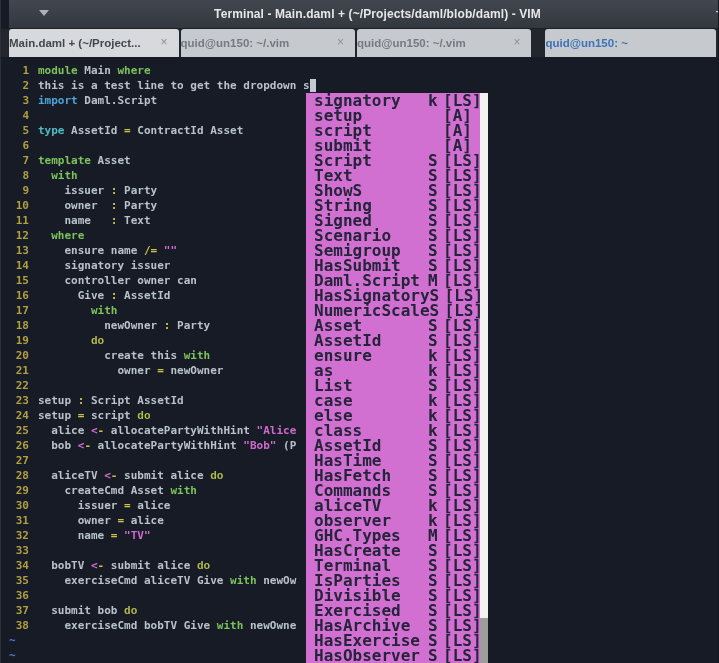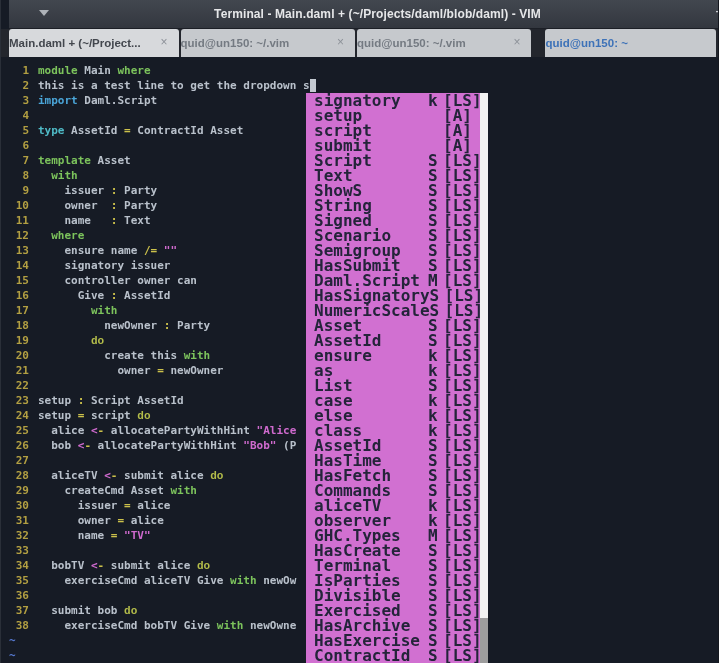--- a/index.html
+++ b/index.html
@@ -145,20 +145,20 @@
         <div class="popup-item"><span class="pi-name">aliceTV</span><span class="pi-kind">k</span><span class="pi-tag">[LS]</span></div>
         <div class="popup-item"><span class="pi-name">observer</span><span class="pi-kind">k</span><span class="pi-tag">[LS]</span></div>
         <div class="popup-item"><span class="pi-name">GHC.Types</span><span class="pi-kind">M</span><span class="pi-tag">[LS]</span></div>
         <div class="popup-item"><span class="pi-name">HasCreate</span><span class="pi-kind">S</span><span class="pi-tag">[LS]</span></div>
         <div class="popup-item"><span class="pi-name">Terminal</span><span class="pi-kind">S</span><span class="pi-tag">[LS]</span></div>
         <div class="popup-item"><span class="pi-name">IsParties</span><span class="pi-kind">S</span><span class="pi-tag">[LS]</span></div>
         <div class="popup-item"><span class="pi-name">Divisible</span><span class="pi-kind">S</span><span class="pi-tag">[LS]</span></div>
         <div class="popup-item"><span class="pi-name">Exercised</span><span class="pi-kind">S</span><span class="pi-tag">[LS]</span></div>
         <div class="popup-item"><span class="pi-name">HasArchive</span><span class="pi-kind">S</span><span class="pi-tag">[LS]</span></div>
         <div class="popup-item"><span class="pi-name">HasExercise</span><span class="pi-kind">S</span><span class="pi-tag">[LS]</span></div>
-        <div class="popup-item"><span class="pi-name">ContractId</span><span class="pi-kind">S</span><span class="pi-tag">[LS]</span></div>
+        <div class="popup-item"><span class="pi-name">HasObserver</span><span class="pi-kind">S</span><span class="pi-tag">[LS]</span></div>
       </div>
     <div class="popup-scroll">
       <div class="popup-thumb"></div>
     </div>
   </div>
 
 </div>
 
 </body></html>

